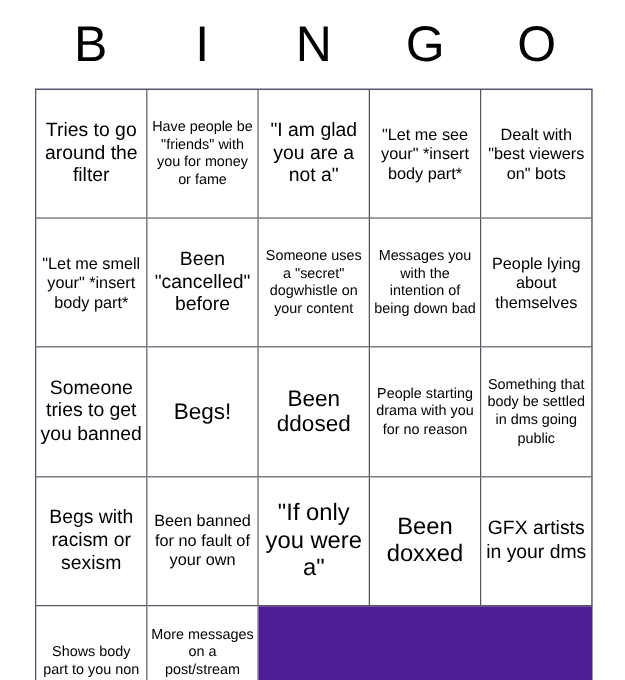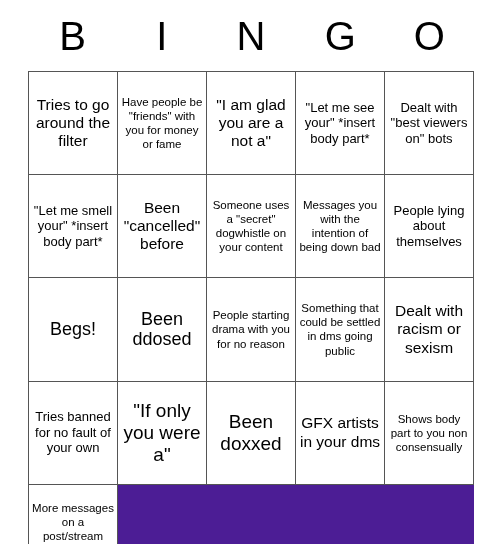--- a/index.html
+++ b/index.html
@@ -125,37 +125,40 @@
       </div>
       <div class="cell size-xs">
         <span class="cell-text">Someone uses a "secret" dogwhistle on your content</span>
       </div>
       <div class="cell size-xs">
         <span class="cell-text">Messages you with the intention of being down bad</span>
       </div>
       <div class="cell size-sm">
         <span class="cell-text">People lying about themselves</span>
       </div>
+      <div class="cell size-md">
+        <span class="cell-text">Someone tries to get you banned</span>
+      </div>
       <div class="cell size-xl">
         <span class="cell-text">Begs!</span>
       </div>
       <div class="cell size-xl">
         <span class="cell-text">Been ddosed</span>
       </div>
       <div class="cell size-xs">
         <span class="cell-text">People starting drama with you for no reason</span>
       </div>
       <div class="cell size-xs">
-        <span class="cell-text">Something that could be settled in dms going public</span>
+        <span class="cell-text">Something that body be settled in dms going public</span>
       </div>
       <div class="cell size-md">
-        <span class="cell-text">Dealt with racism or sexism</span>
+        <span class="cell-text">Begs with racism or sexism</span>
       </div>
       <div class="cell size-sm">
-        <span class="cell-text">Tries banned for no fault of your own</span>
+        <span class="cell-text">Been banned for no fault of your own</span>
       </div>
       <div class="cell size-lg">
         <span class="cell-text">"If only you were a"</span>
       </div>
       <div class="cell size-lg">
         <span class="cell-text">Been doxxed</span>
       </div>
       <div class="cell size-md">
         <span class="cell-text">GFX artists in your dms</span>
       </div>

